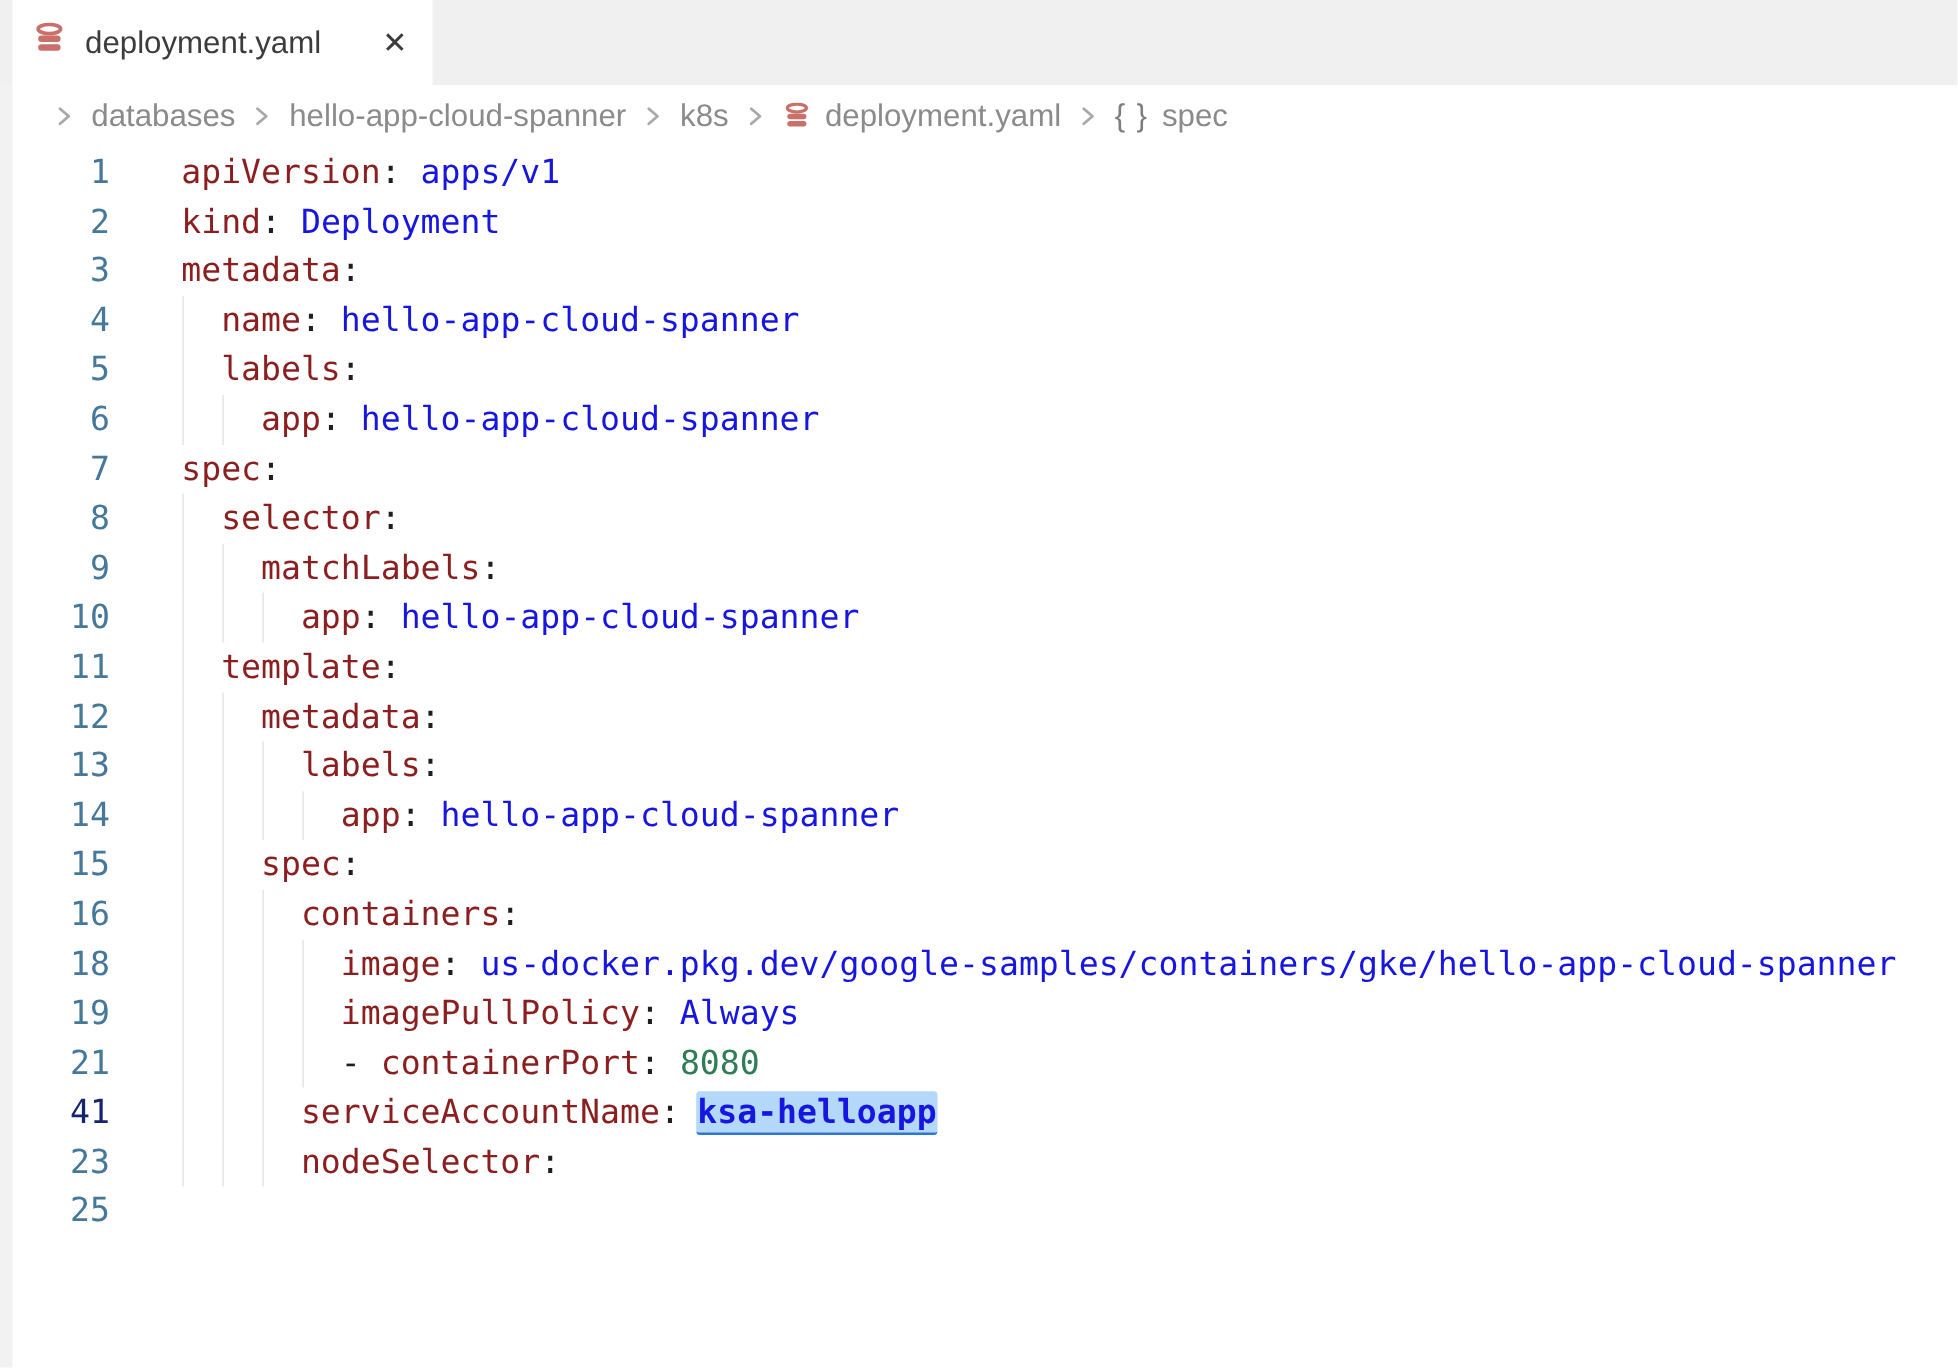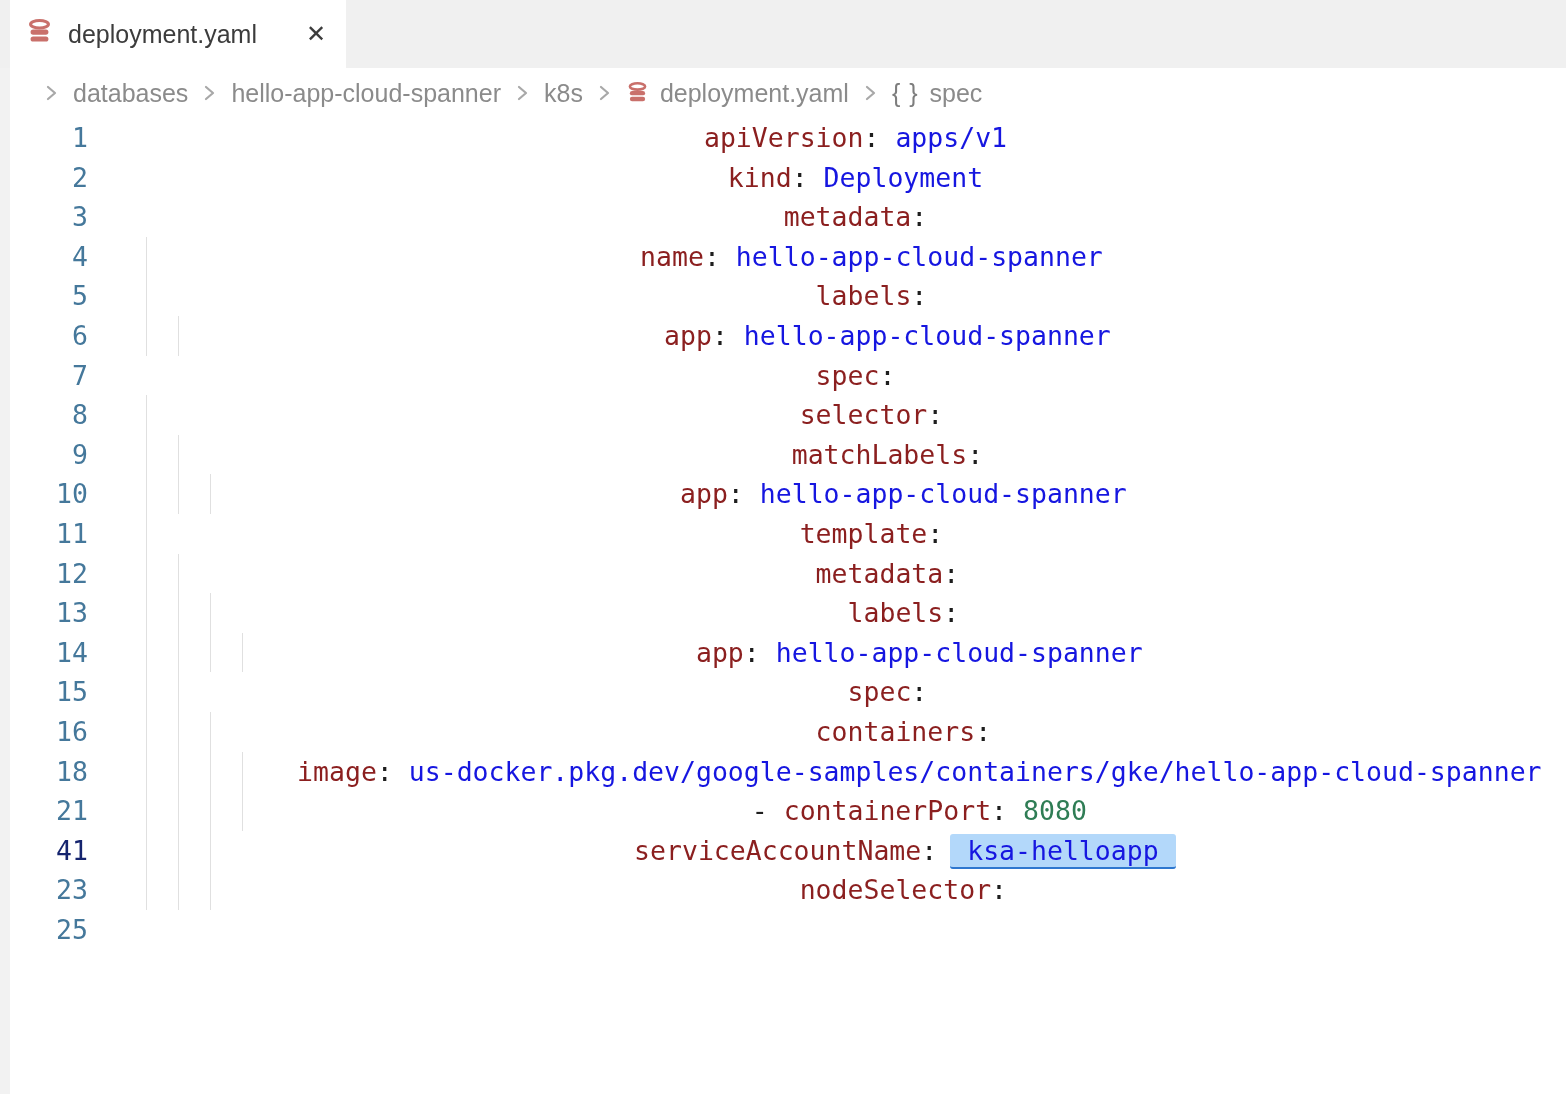--- a/index.html
+++ b/index.html
@@ -29,31 +29,31 @@
 
   
   .editor { position:relative; z-index:1;
             font-family:"DejaVu Sans Mono", monospace;
             font-size:26.5px; line-height:39.6px; }
   .line { display:flex; height:39.6px; }
   .ln { flex:none; width:88px; text-align:right;
         color:var(--lineNumber,#45789b); user-select:none; cursor:pointer; }
   .ln.active { color:var(--activeLineNumber,#15246e); }
   .line-body { position:relative; flex:1; padding-left:57px; white-space:pre;
-               cursor:text;text-align:center; }
+               cursor:text; }
   .guide { position:absolute; top:0; bottom:0; width:1px;
            background:var(--guide,#e0e0e0); }
   .tk-key { color:var(--key,#8b1f1f); }
   .tk-pn  { color:var(--punct,#1e1e1e); }
   .tk-vl  { color:var(--value,#1616e0); }
   .tk-nm  { color:var(--number,#2f7d55); }
   .tk-st  { color:var(--string,#a02020); }
   .tk-hl  { color:var(--value,#1616e0); background:var(--highlightBg,#b3d8fa);
             border-bottom:2px solid var(--highlightUnderline,#2e77cf);
-            border-radius:3px; padding:1px 17px; margin:0 -3px; cursor:pointer; }
+            border-radius:3px; padding:1px 1px; margin:0 -3px; cursor:pointer;font-weight:bold; }
 </style>
 </head>
 <body>
 
 <div class="left-strip"></div>
 
 <div class="tabbar">
   <div class="tab">
     <span class="tab-icon"><svg width="27" height="27" viewBox="0 0 16 16" aria-hidden="true">
   <ellipse cx="8" cy="3.1" rx="5.3" ry="2.2" fill="none" stroke="#c9706b" stroke-width="1.8"></ellipse>
@@ -180,20 +180,24 @@
     </div>
     <div class="line">
       <span class="ln">16</span>
       <span class="line-body"><span class="guide" style="left: 58px;"></span><span class="guide" style="left: 89.9px;"></span><span class="guide" style="left: 121.8px;"></span><span class="tk-ws">      </span><span class="tk-key">containers</span><span class="tk-pn">:</span></span>
     </div>
     <div class="line">
       <span class="ln">18</span>
       <span class="line-body"><span class="guide" style="left: 58px;"></span><span class="guide" style="left: 89.9px;"></span><span class="guide" style="left: 121.8px;"></span><span class="guide" style="left: 153.7px;"></span><span class="tk-ws">        </span><span class="tk-key">image</span><span class="tk-pn">: </span><span class="tk-vl">us-docker.pkg.dev/google-samples/containers/gke/hello-app-cloud-spanner</span></span>
     </div>
     <div class="line">
+      <span class="ln">19</span>
+      <span class="line-body"><span class="guide" style="left: 58px;"></span><span class="guide" style="left: 89.9px;"></span><span class="guide" style="left: 121.8px;"></span><span class="guide" style="left: 153.7px;"></span><span class="tk-ws">        </span><span class="tk-key">imagePullPolicy</span><span class="tk-pn">: </span><span class="tk-vl">Always</span></span>
+    </div>
+    <div class="line">
       <span class="ln">21</span>
       <span class="line-body"><span class="guide" style="left: 58px;"></span><span class="guide" style="left: 89.9px;"></span><span class="guide" style="left: 121.8px;"></span><span class="guide" style="left: 153.7px;"></span><span class="tk-ws">        </span><span class="tk-pn">- </span><span class="tk-key">containerPort</span><span class="tk-pn">: </span><span class="tk-nm">8080</span></span>
     </div>
     <div class="line">
       <span class="ln active">41</span>
       <span class="line-body"><span class="guide" style="left: 58px;"></span><span class="guide" style="left: 89.9px;"></span><span class="guide" style="left: 121.8px;"></span><span class="tk-ws">      </span><span class="tk-key">serviceAccountName</span><span class="tk-pn">: </span><span class="tk-hl">ksa-helloapp</span></span>
     </div>
     <div class="line">
       <span class="ln">23</span>
       <span class="line-body"><span class="guide" style="left: 58px;"></span><span class="guide" style="left: 89.9px;"></span><span class="guide" style="left: 121.8px;"></span><span class="tk-ws">      </span><span class="tk-key">nodeSelector</span><span class="tk-pn">:</span></span>

